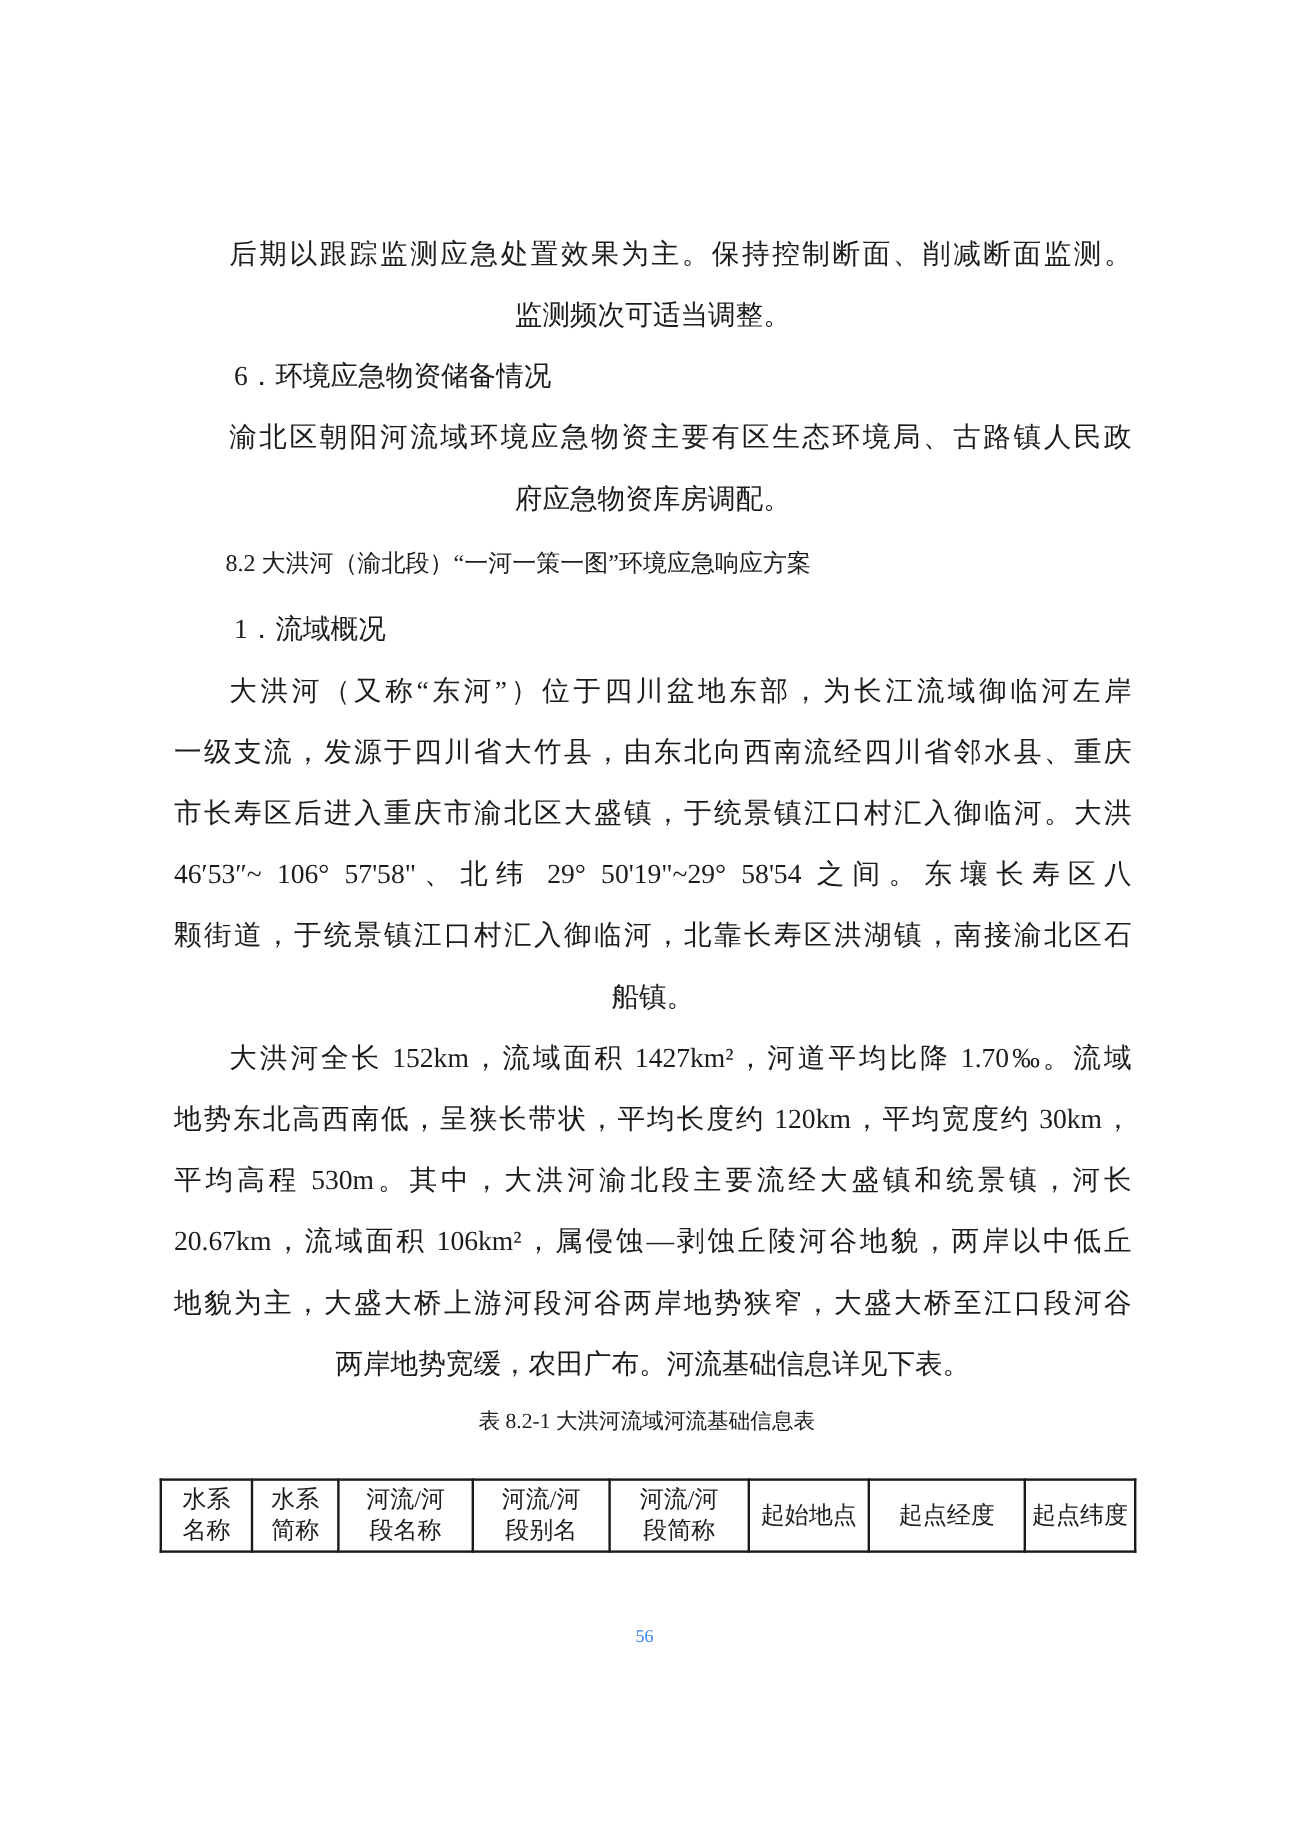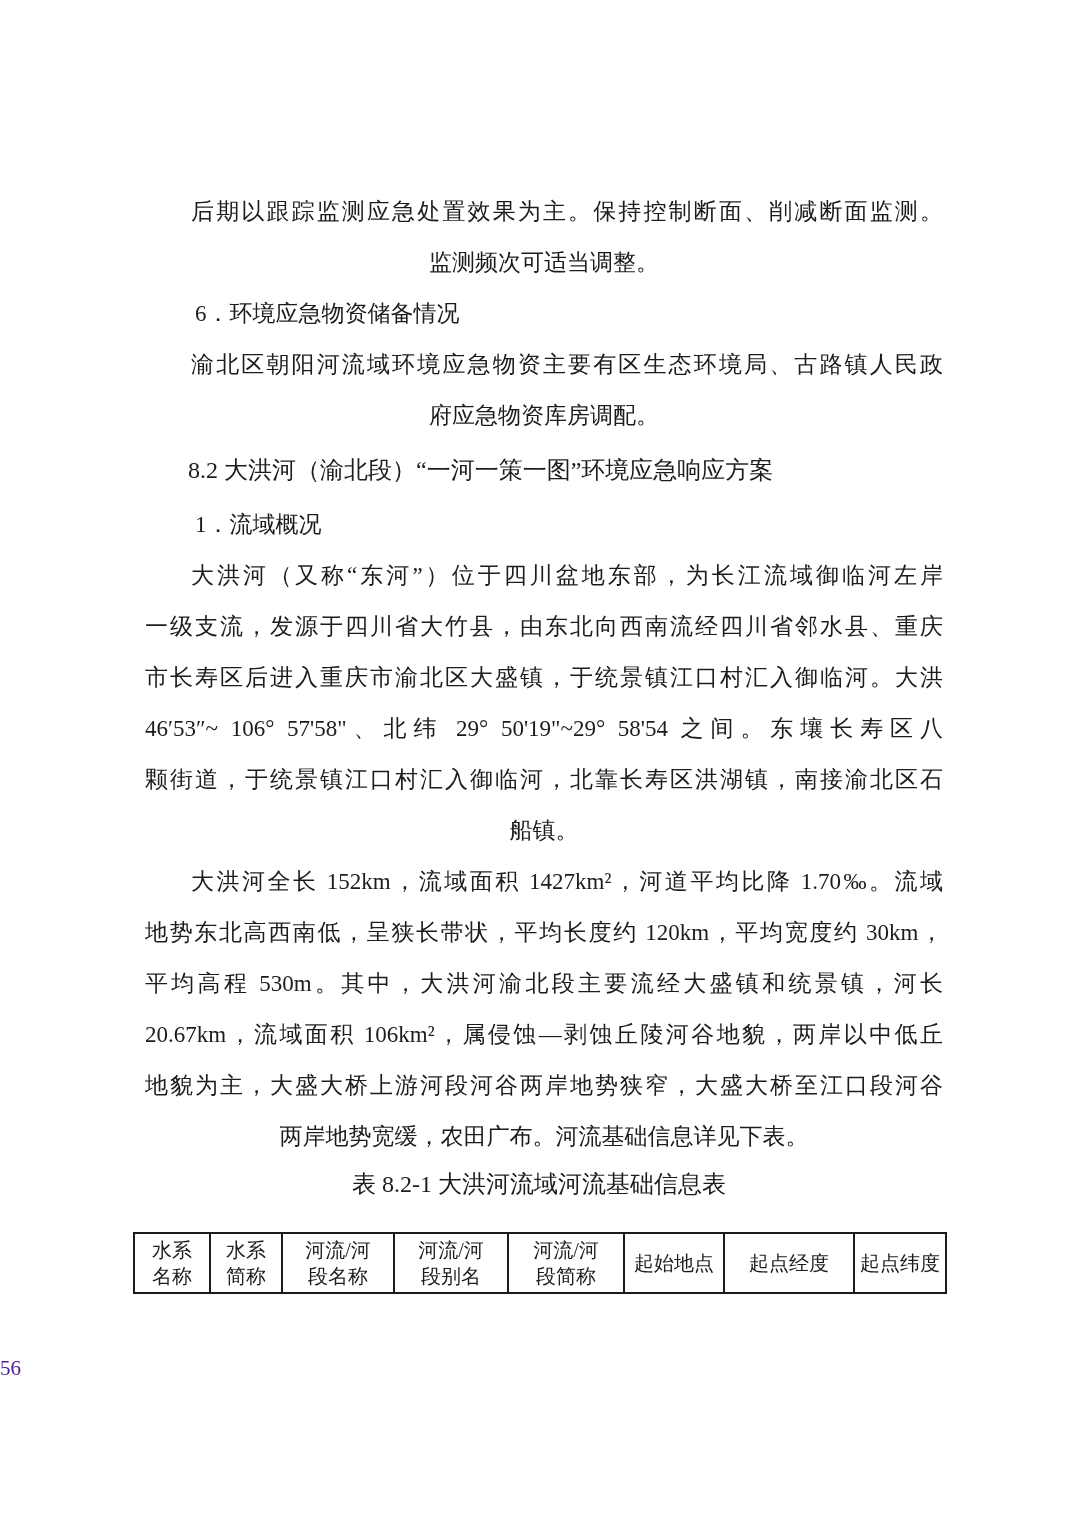--- a/index.html
+++ b/index.html
@@ -31,32 +31,32 @@
     text-align-last: justify;
     text-justify: inter-character;
     white-space: nowrap;
   }
   .bline-last {
     text-align: center;
     white-space: nowrap;
   }
   .indent { text-indent: 46px; }
   .section-heading {
-    font-size: 24px;
+    font-size: 20px;
     line-height: 58px;
     padding-left: 55px;
     white-space: nowrap;
   }
   .numbered-item {
     padding-left: 50px;
     white-space: nowrap;
   }
   .table-caption {
     margin-top: 2px;
-    font-size: 24px;
+    font-size: 18px;
     line-height: 40px;
     text-align: center;
     white-space: nowrap;
   }
   table.river-table {
     border-collapse: collapse;
     table-layout: fixed;
     width: 812px;
     margin-top: 28px;
   }
@@ -69,22 +69,23 @@
     white-space: pre-line;
     padding: 3px 1px;
     height: 52px;
     overflow: hidden;
   }
   .page-number {
     position: absolute;
     left: 0;
     right: 0;
     top: 1356px;
-    font-size: 21px;
-    color: #4c1d95;
+    text-align: center;
+    font-size: 15px;
+    color: #3b82f6;
   }
 </style>
 </head>
 <body>
 
 <div class="page">
   <div class="content">
 
     <div class="textblock">
       <div class="bline indent">后期以跟踪监测应急处置效果为主。保持控制断面、削减断面监测。</div>

